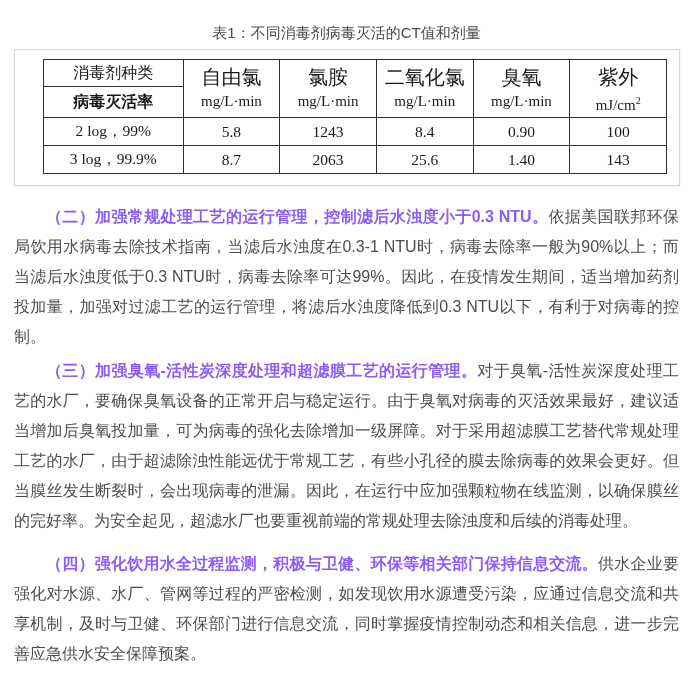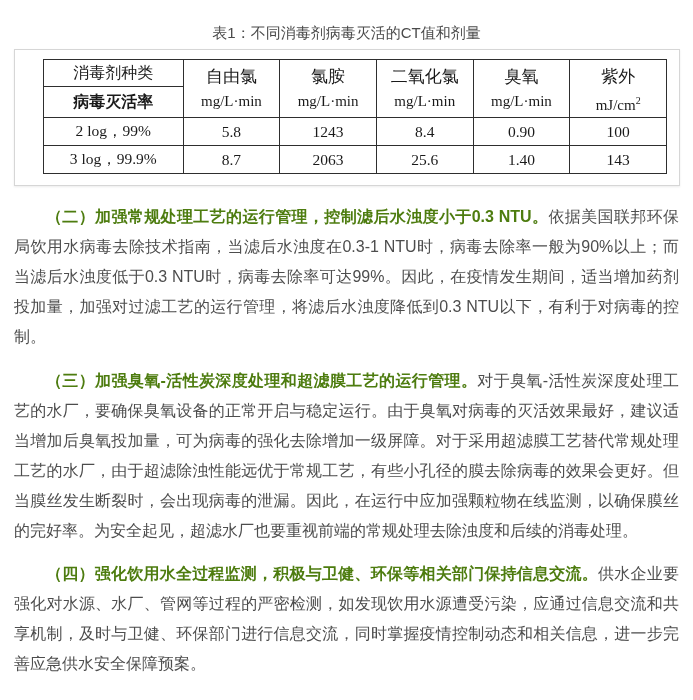--- a/index.html
+++ b/index.html
@@ -54,21 +54,21 @@
   }
   .split-bottom {
     height: 30px;
     line-height: 30px;
     font-size: 16px;
     font-weight: bold;
   }
   .hd-name {
     height: 28px;
     line-height: 32px;
-    font-size: 17px;
+    font-size: 20px;
   }
   .hd-unit {
     height: 28px;
     line-height: 24px;
     font-size: 15px;
   }
   .hd-unit sup { font-size: 10px; }
   table.ct-table td.data-cell, table.ct-table td.row-label {
     height: 27px;
     font-size: 15.5px;
@@ -82,24 +82,24 @@
   }
   .para {
     margin: 0 14px;
     font-size: 16px;
     line-height: 30px;
     color: #4d4d4d;
     text-indent: 2em;
     text-align: justify;
   }
   .para.p-first { margin-top: 16px; }
-  .para.p-mid   { margin-top: 14px; }
+  .para.p-mid   { margin-top: 4px; }
   .para.p-last  { margin-top: 13px; }
   .para .lead {
-    color: #4d7c0f;
+    color: #8b5cf6;
     font-weight: bold;
   }
 </style>
 </head>
 <body>
 
 <div class="page">
 
   <div class="doc-title">表1：不同消毒剂病毒灭活的CT值和剂量</div>
 

